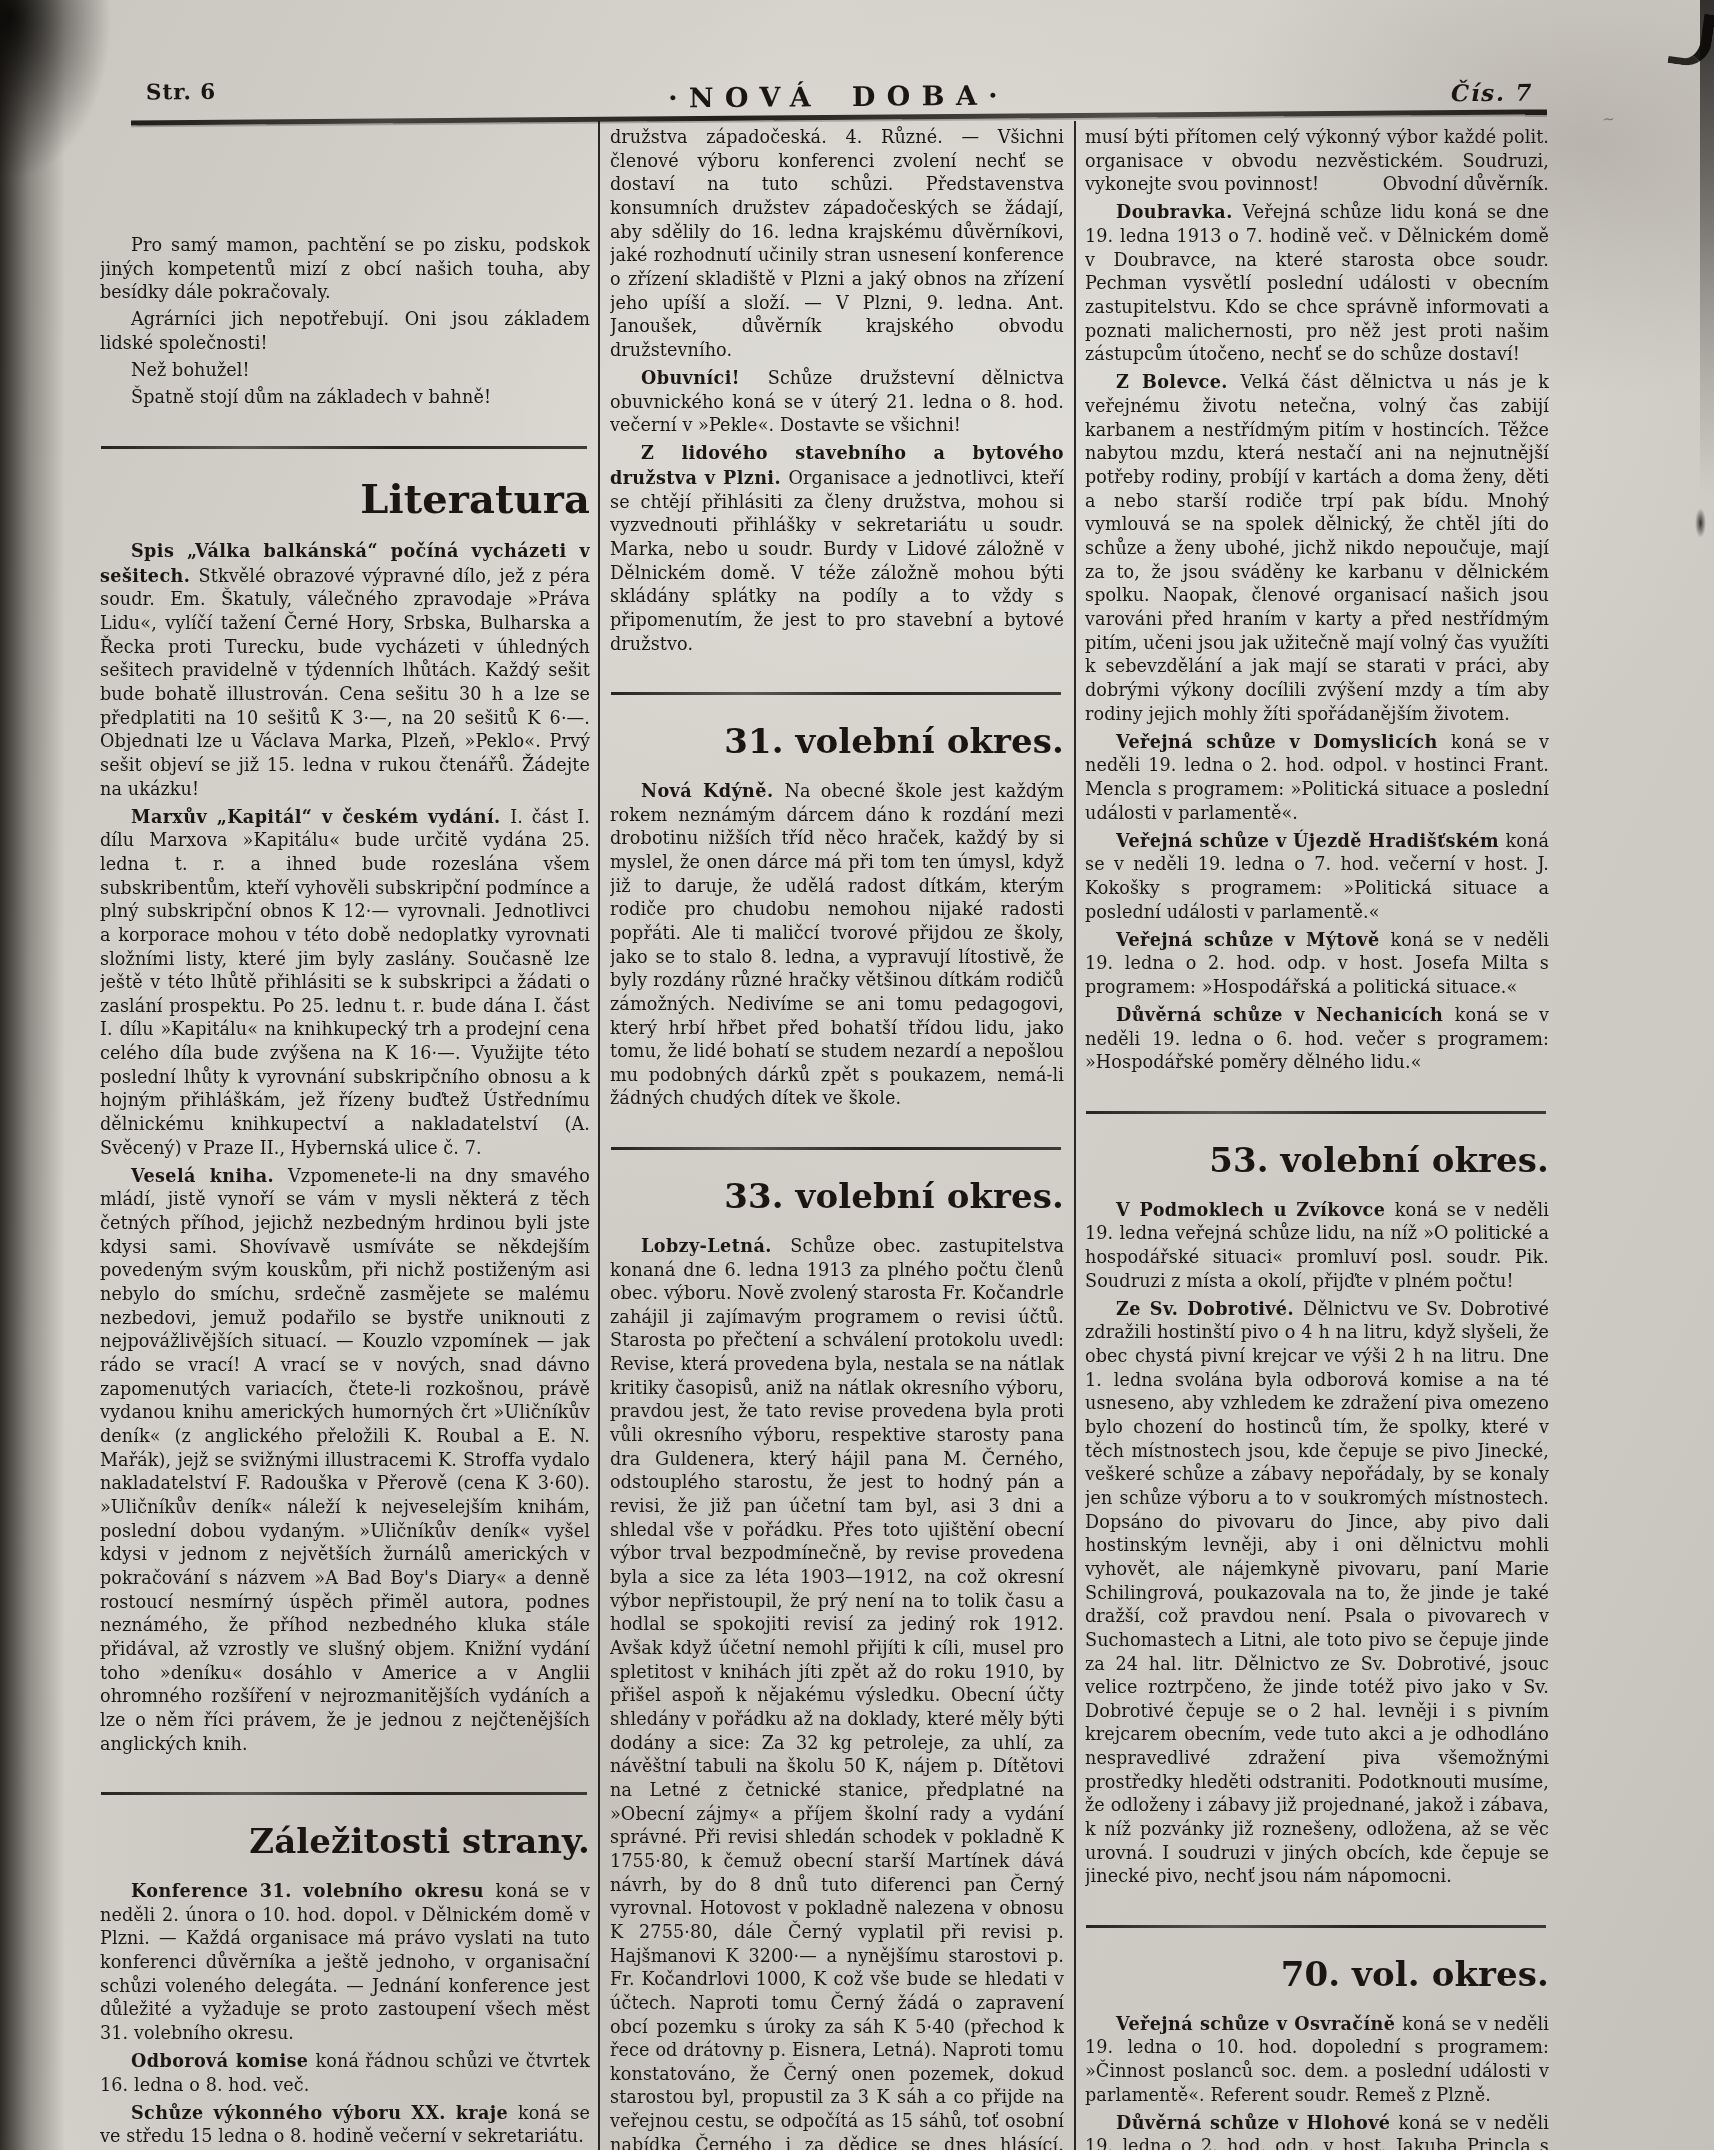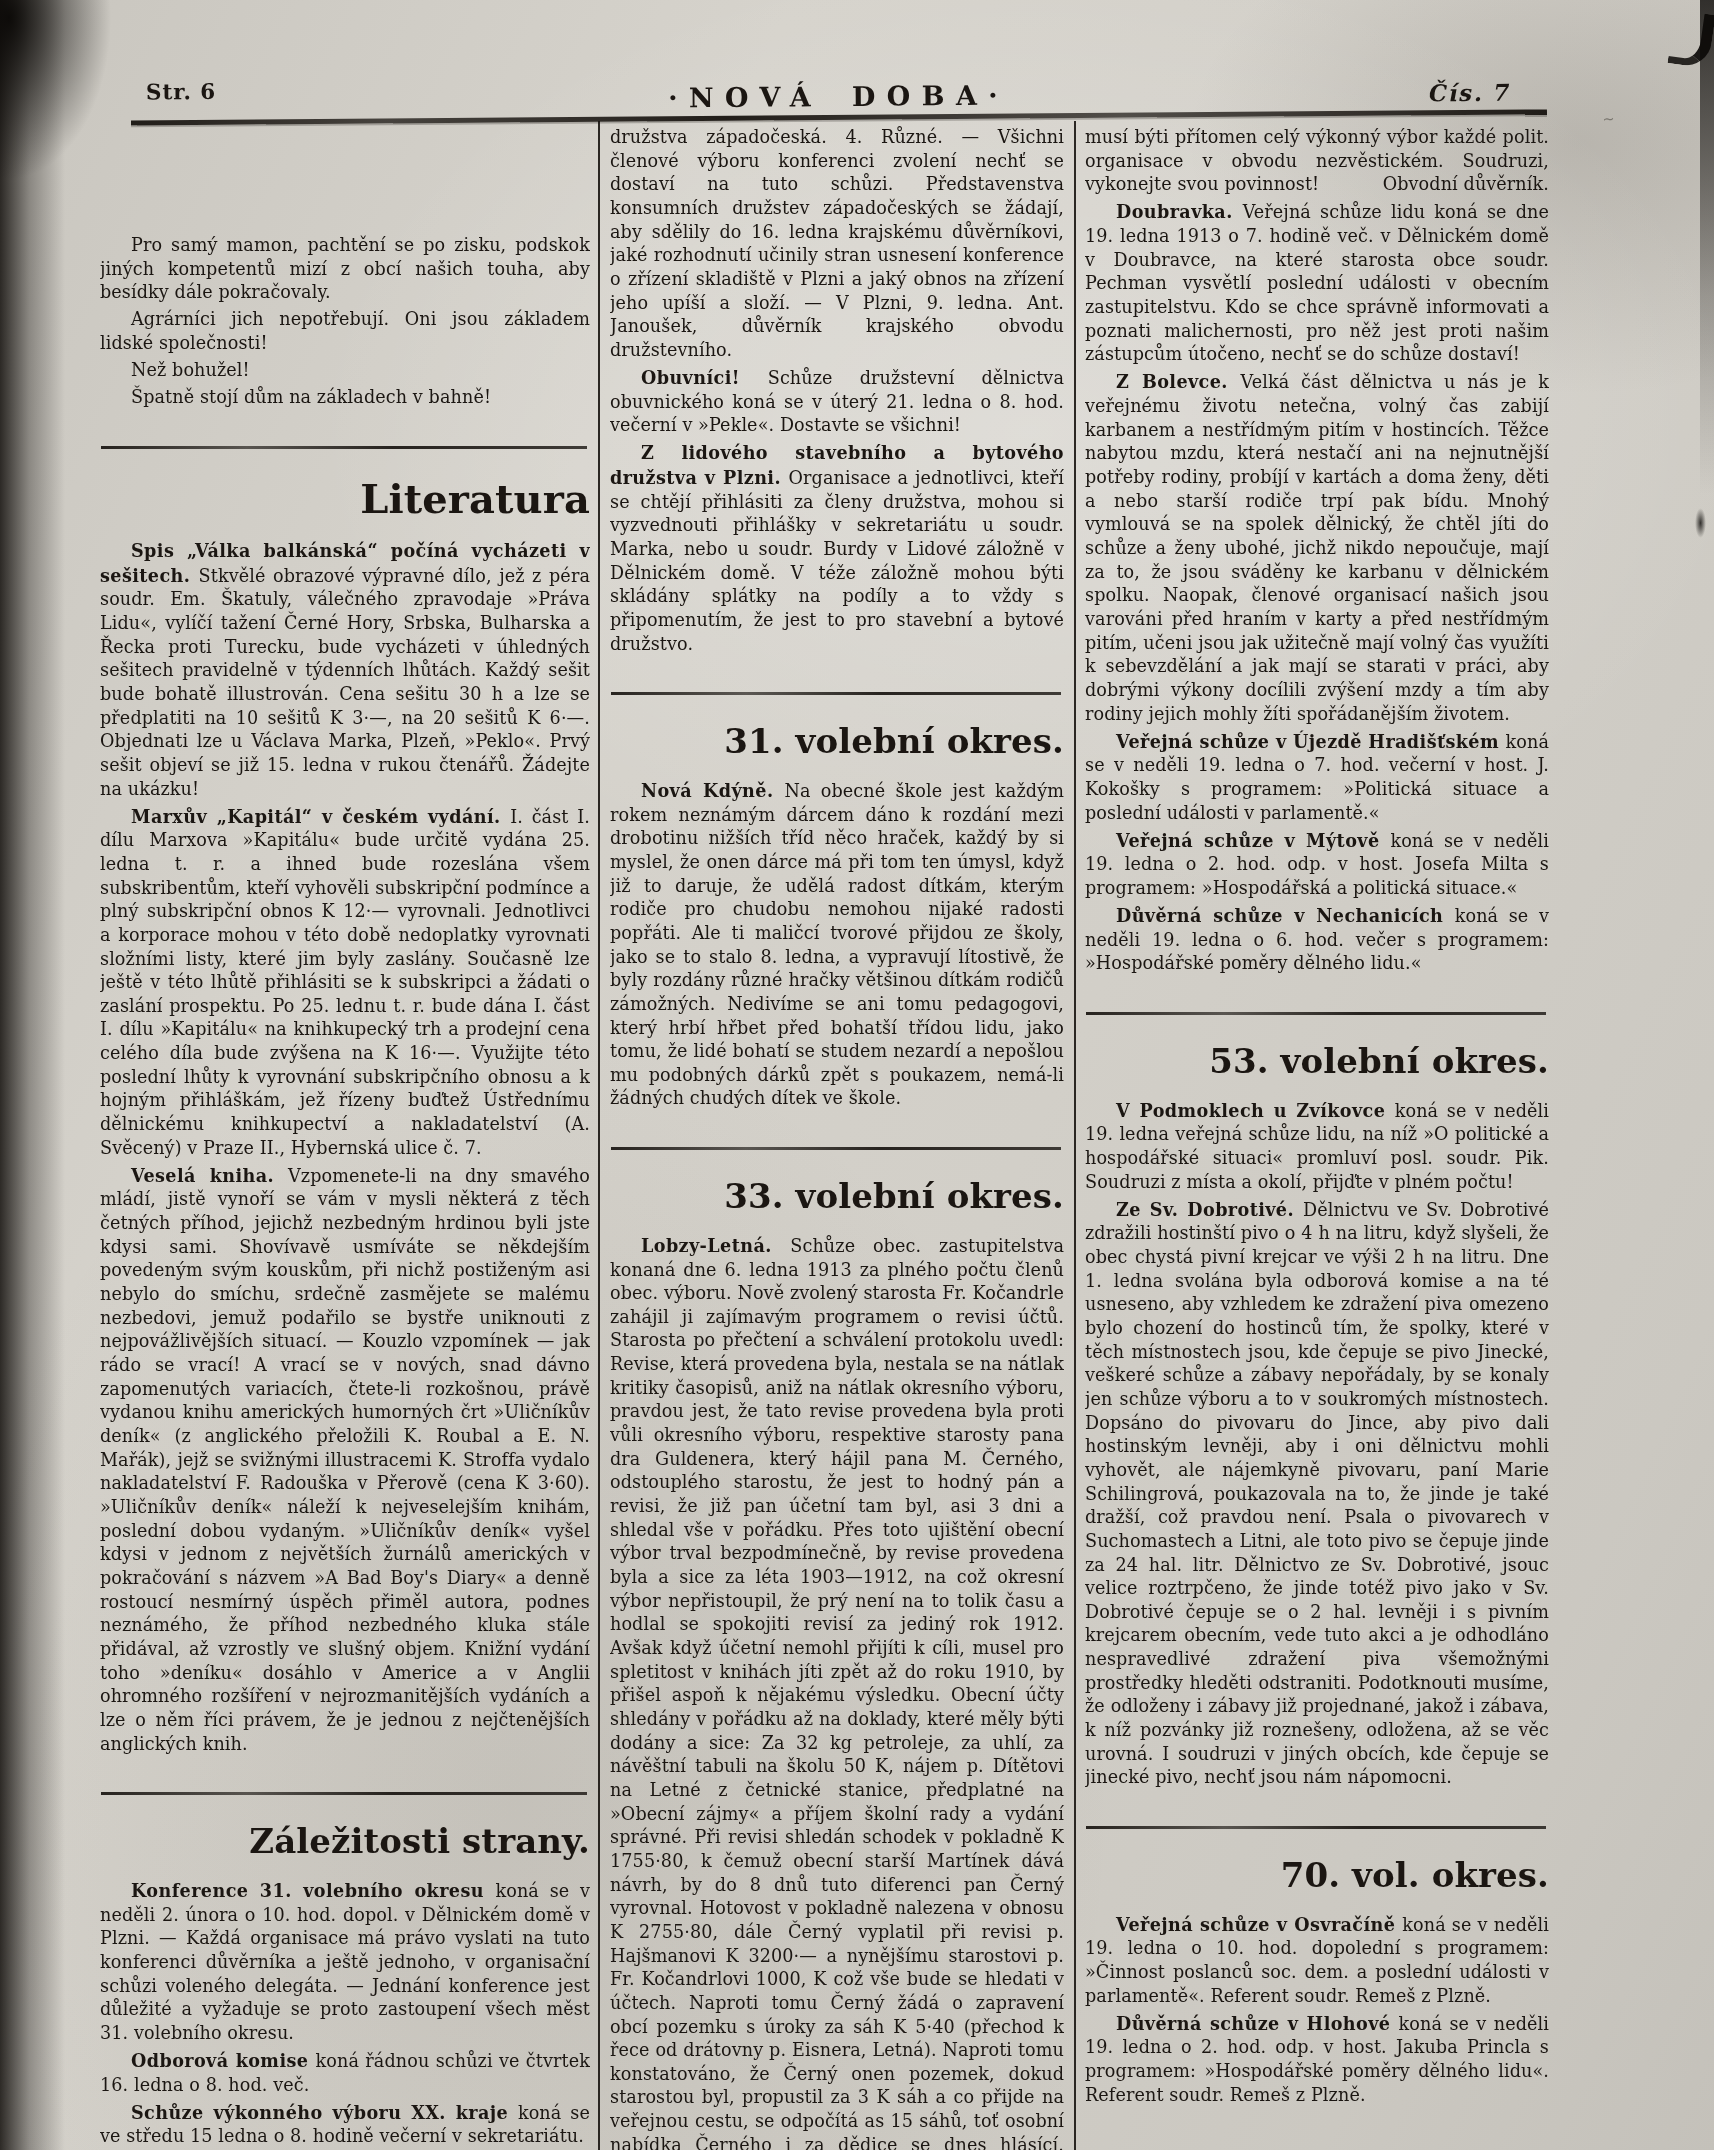--- a/index.html
+++ b/index.html
@@ -9,21 +9,21 @@
       radial-gradient(ellipse 1032px 688px at 60% 18%, rgba(255,255,255,0.26), rgba(255,255,255,0) 70%),
       radial-gradient(ellipse 860px 1118px at 30% 75%, rgba(90,84,74,0.12), rgba(0,0,0,0) 70%),
       radial-gradient(ellipse 602px 387px at 92% 6%, rgba(70,64,56,0.18), rgba(0,0,0,0) 65%),
       linear-gradient(115deg,#c9c6bf 0%, #d6d3cc 28%, #d2cfc8 55%, #cbc8c1 82%, #c2bfb8 100%);
     font-family:"DejaVu Serif", serif; color:#1b1612;
   }
   
   .hdr{position:absolute; left:129px; top:65px; width:1419px; height:52px; transform:rotate(-0.45deg);}
   .pageno{position:absolute; left:17px; top:9px; font-size:21.5px; font-weight:bold; letter-spacing:0.9px;}
   .masthead{position:absolute; left:0; right:0; top:15.5px; text-align:center; font-size:27px; font-weight:bold; letter-spacing:0.42em; word-spacing:0.35em;}
-  .issueno{position:absolute; right:37px; top:19px; font-size:23px; font-weight:bold; font-style:italic; letter-spacing:1.7px;}
+  .issueno{position:absolute; right:15px; top:19px; font-size:23px; font-weight:bold; font-style:italic; letter-spacing:1.7px;}
   .hdr-rule{position:absolute; left:131px; top:115px; width:1416px; height:4.7px; transform:rotate(-0.45deg);
     background:linear-gradient(to right, rgba(24,20,16,.95), rgba(24,20,16,.75) 18%, rgba(24,20,16,.95) 42%, rgba(24,20,16,.7) 70%, rgba(24,20,16,.95));
     box-shadow:0 1.7px 0 rgba(24,20,16,0.25);}
   
   .col{position:absolute; top:126px; height:2273px; overflow:hidden; text-align:justify;
        font-size:17.6px; line-height:1.345; letter-spacing:0.1px;}
   .col1{left:100px;  width:490px; padding-top:108px;}
   .col2{left:610px; width:454px;}
   .col3{left:1085px; width:464px;}
   .vdiv{position:absolute; top:121px; width:2.2px; background:linear-gradient(to bottom, rgba(24,20,16,.9) 0 92%, rgba(24,20,16,.35));}
@@ -101,20 +101,21 @@
       <div class="sec h1">
         <div class="rule"></div>
         <div class="sec-h">33. volební okres.</div>
       </div>
       <p class="art"><b class="lead">Lobzy-Letná. </b>Schůze obec. zastupitelstva konaná dne 6. ledna 1913 za plného počtu členů obec. výboru. Nově zvolený starosta Fr. Kočandrle zahájil ji zajímavým programem o revisi účtů. Starosta po přečtení a schválení protokolu uvedl: Revise, která provedena byla, nestala se na nátlak kritiky časopisů, aniž na nátlak okresního výboru, pravdou jest, že tato revise provedena byla proti vůli okresního výboru, respektive starosty pana dra Guldenera, který hájil pana M. Černého, odstouplého starostu, že jest to hodný pán a revisi, že již pan účetní tam byl, asi 3 dni a shledal vše v pořádku. Přes toto ujištění obecní výbor trval bezpodmínečně, by revise provedena byla a sice za léta 1903—1912, na což okresní výbor nepřistoupil, že prý není na to tolik času a hodlal se spokojiti revisí za jediný rok 1912. Avšak když účetní nemohl přijíti k cíli, musel pro spletitost v knihách jíti zpět až do roku 1910, by přišel aspoň k nějakému výsledku. Obecní účty shledány v pořádku až na doklady, které měly býti dodány a sice: Za 32 kg petroleje, za uhlí, za návěštní tabuli na školu 50 K, nájem p. Dítětovi na Letné z četnické stanice, předplatné na »Obecní zájmy« a příjem školní rady a vydání správné. Při revisi shledán schodek v pokladně K 1755·80, k čemuž obecní starší Martínek dává návrh, by do 8 dnů tuto diferenci pan Černý vyrovnal. Hotovost v pokladně nalezena v obnosu K 2755·80, dále Černý vyplatil při revisi p. Hajšmanovi K 3200·— a nynějšímu starostovi p. Fr. Kočandrlovi 1000, K což vše bude se hledati v účtech. Naproti tomu Černý žádá o zapravení obcí pozemku s úroky za sáh K 5·40 (přechod k řece od drátovny p. Eisnera, Letná). Naproti tomu konstatováno, že Černý onen pozemek, dokud starostou byl, propustil za 3 K sáh a co přijde na veřejnou cestu, se odpočítá as 15 sáhů, toť osobní nabídka Černého i za dědice se dnes hlásící. Jelikož do dnešního dne není kontraktu, proto neplatí se úroky. Usneseno: Černému zaplatí se za jeho polovinu 3 K za sáh, druhá polovina (dětem) K 5·40 za sáh, po odečtení oněch sáhů, které zaujímá veřejná cesta. Dále Černý žádá písemně za náhradu škody, kterou utrpěl na jeho pozemku při stavbě cesty vysokým příkopem, čímž ztrácí blok stavební (sesouváním se půdy). K tomuto podotknuto: pan Černý dokud starostou byl, vyžádal si za tuto ztrátu tolik výměry obecního pozemku, kolik cestou touto ztrácí, což k jeho žádosti bylo mu již dáno. Tím záležitosti Černého vyřízeny. Hajšman žádá o kolaudování silnice, k čemuž podává účty. Výpůjčka 8000 se schvaluje, z čehož po prozkoumání účtů obdrží část Hajšman a kolaudace oné cesty provede se až bude vše hotové. Úprava silnice Lobzy—Letná zadá se cestou ofertní, by jí okres mohl přejmouti. Strážník V. Trnka musí sobě opatřiti byt na Vyšehradě neb na Petříně, na který obdrží paušál 100 K ročně. Jednáno bylo o jeho pensionování; tu připomínáme: máte míti pánové ohled, by tento stařec měl přidělen menší rayon, ku př. vnitřní vesnici, kde jest jen několik málo čísel, nikoliv dáti jemu tak rozlehlou čtvrt Vyšehrad-Petřín. Svědčilo by to o vaší dobré snaze pro sestárlého služebníka ve službách obce. Mladého pak dáti na Vyšehrad - Petřín, kde frekvence je velmi značná.</p>
     </div>
   <div class="col col3">
       <p class="art noind">musí býti přítomen celý výkonný výbor každé polit. organisace v obvodu nezvěstickém. Soudruzi, vykonejte svou povinnost!<span class="tail">Obvodní důvěrník.</span></p>
       <p class="art"><b class="lead">Doubravka. </b>Veřejná schůze lidu koná se dne 19. ledna 1913 o 7. hodině več. v Dělnickém domě v Doubravce, na které starosta obce soudr. Pechman vysvětlí poslední události v obecním zastupitelstvu. Kdo se chce správně informovati a poznati malichernosti, pro něž jest proti našim zástupcům útočeno, nechť se do schůze dostaví!</p>
       <p class="art"><b class="lead">Z Bolevce. </b>Velká část dělnictva u nás je k veřejnému životu netečna, volný čas zabijí karbanem a nestřídmým pitím v hostincích. Těžce nabytou mzdu, která nestačí ani na nejnutnější potřeby rodiny, probíjí v kartách a doma ženy, děti a nebo starší rodiče trpí pak bídu. Mnohý vymlouvá se na spolek dělnický, že chtěl jíti do schůze a ženy ubohé, jichž nikdo nepoučuje, mají za to, že jsou sváděny ke karbanu v dělnickém spolku. Naopak, členové organisací našich jsou varováni před hraním v karty a před nestřídmým pitím, učeni jsou jak užitečně mají volný čas využíti k sebevzdělání a jak mají se starati v práci, aby dobrými výkony docílili zvýšení mzdy a tím aby rodiny jejich mohly žíti spořádanějším životem.</p>
+      <p class="art"><b class="lead">Veřejná schůze v Domyslicích </b>koná se v neděli 19. ledna o 2. hod. odpol. v hostinci Frant. Mencla s programem: »Politická situace a poslední události v parlamentě«.</p>
       <p class="art"><b class="lead">Veřejná schůze v Újezdě Hradišťském </b>koná se v neděli 19. ledna o 7. hod. večerní v host. J. Kokošky s programem: »Politická situace a poslední události v parlamentě.«</p>
       <p class="art"><b class="lead">Veřejná schůze v Mýtově </b>koná se v neděli 19. ledna o 2. hod. odp. v host. Josefa Milta s programem: »Hospodářská a politická situace.«</p>
       <p class="art"><b class="lead">Důvěrná schůze v Nechanicích </b>koná se v neděli 19. ledna o 6. hod. večer s programem: »Hospodářské poměry dělného lidu.«</p>
       <div class="sec h1">
         <div class="rule"></div>
         <div class="sec-h">53. volební okres.</div>
       </div>
       <p class="art"><b class="lead">V Podmoklech u Zvíkovce </b>koná se v neděli 19. ledna veřejná schůze lidu, na níž »O politické a hospodářské situaci« promluví posl. soudr. Pik. Soudruzi z místa a okolí, přijďte v plném počtu!</p>
       <p class="art"><b class="lead">Ze Sv. Dobrotivé. </b>Dělnictvu ve Sv. Dobrotivé zdražili hostinští pivo o 4 h na litru, když slyšeli, že obec chystá pivní krejcar ve výši 2 h na litru. Dne 1. ledna svolána byla odborová komise a na té usneseno, aby vzhledem ke zdražení piva omezeno bylo chození do hostinců tím, že spolky, které v těch místnostech jsou, kde čepuje se pivo Jinecké, veškeré schůze a zábavy nepořádaly, by se konaly jen schůze výboru a to v soukromých místnostech. Dopsáno do pivovaru do Jince, aby pivo dali hostinským levněji, aby i oni dělnictvu mohli vyhovět, ale nájemkyně pivovaru, paní Marie Schilingrová, poukazovala na to, že jinde je také dražší, což pravdou není. Psala o pivovarech v Suchomastech a Litni, ale toto pivo se čepuje jinde za 24 hal. litr. Dělnictvo ze Sv. Dobrotivé, jsouc velice roztrpčeno, že jinde totéž pivo jako v Sv. Dobrotivé čepuje se o 2 hal. levněji i s pivním krejcarem obecním, vede tuto akci a je odhodláno nespravedlivé zdražení piva všemožnými prostředky hleděti odstraniti. Podotknouti musíme, že odloženy i zábavy již projednané, jakož i zábava, k níž pozvánky již roznešeny, odložena, až se věc urovná. I soudruzi v jiných obcích, kde čepuje se jinecké pivo, nechť jsou nám nápomocni.</p>
       <div class="sec h1">

